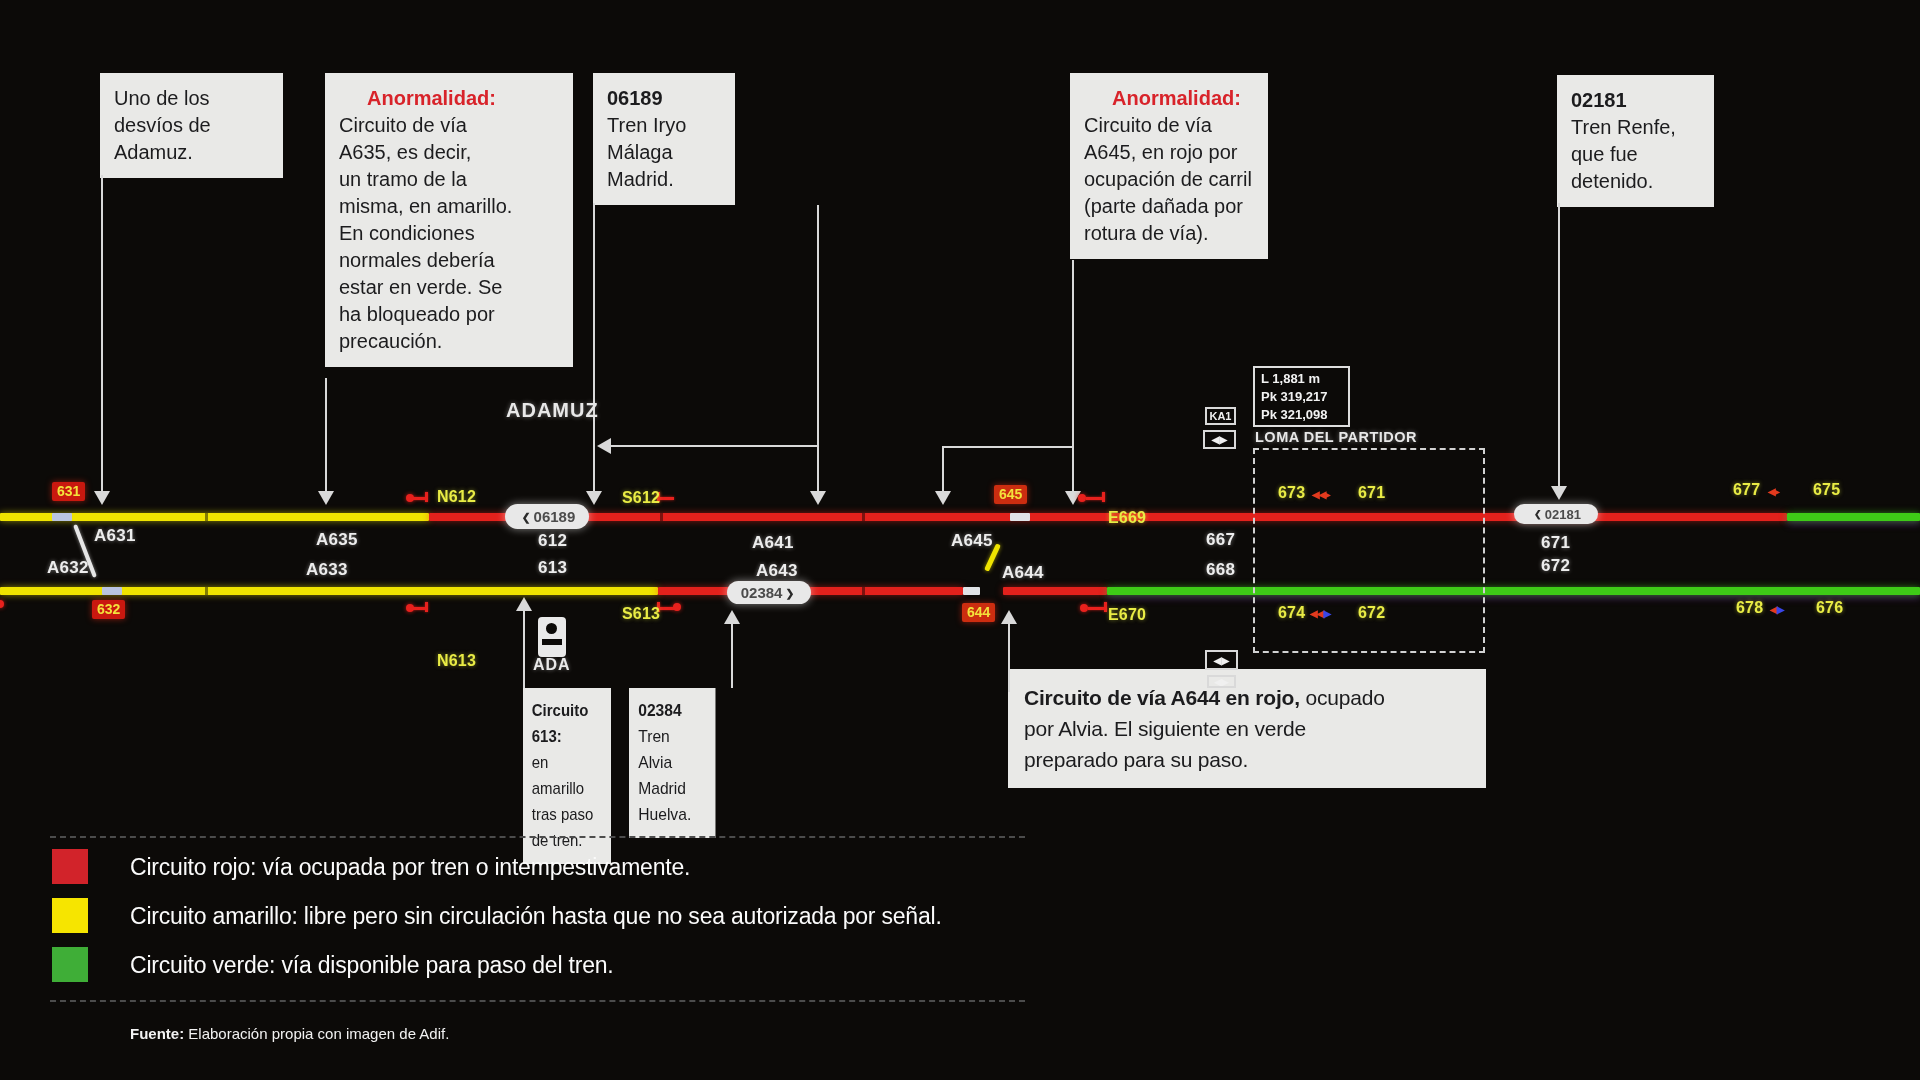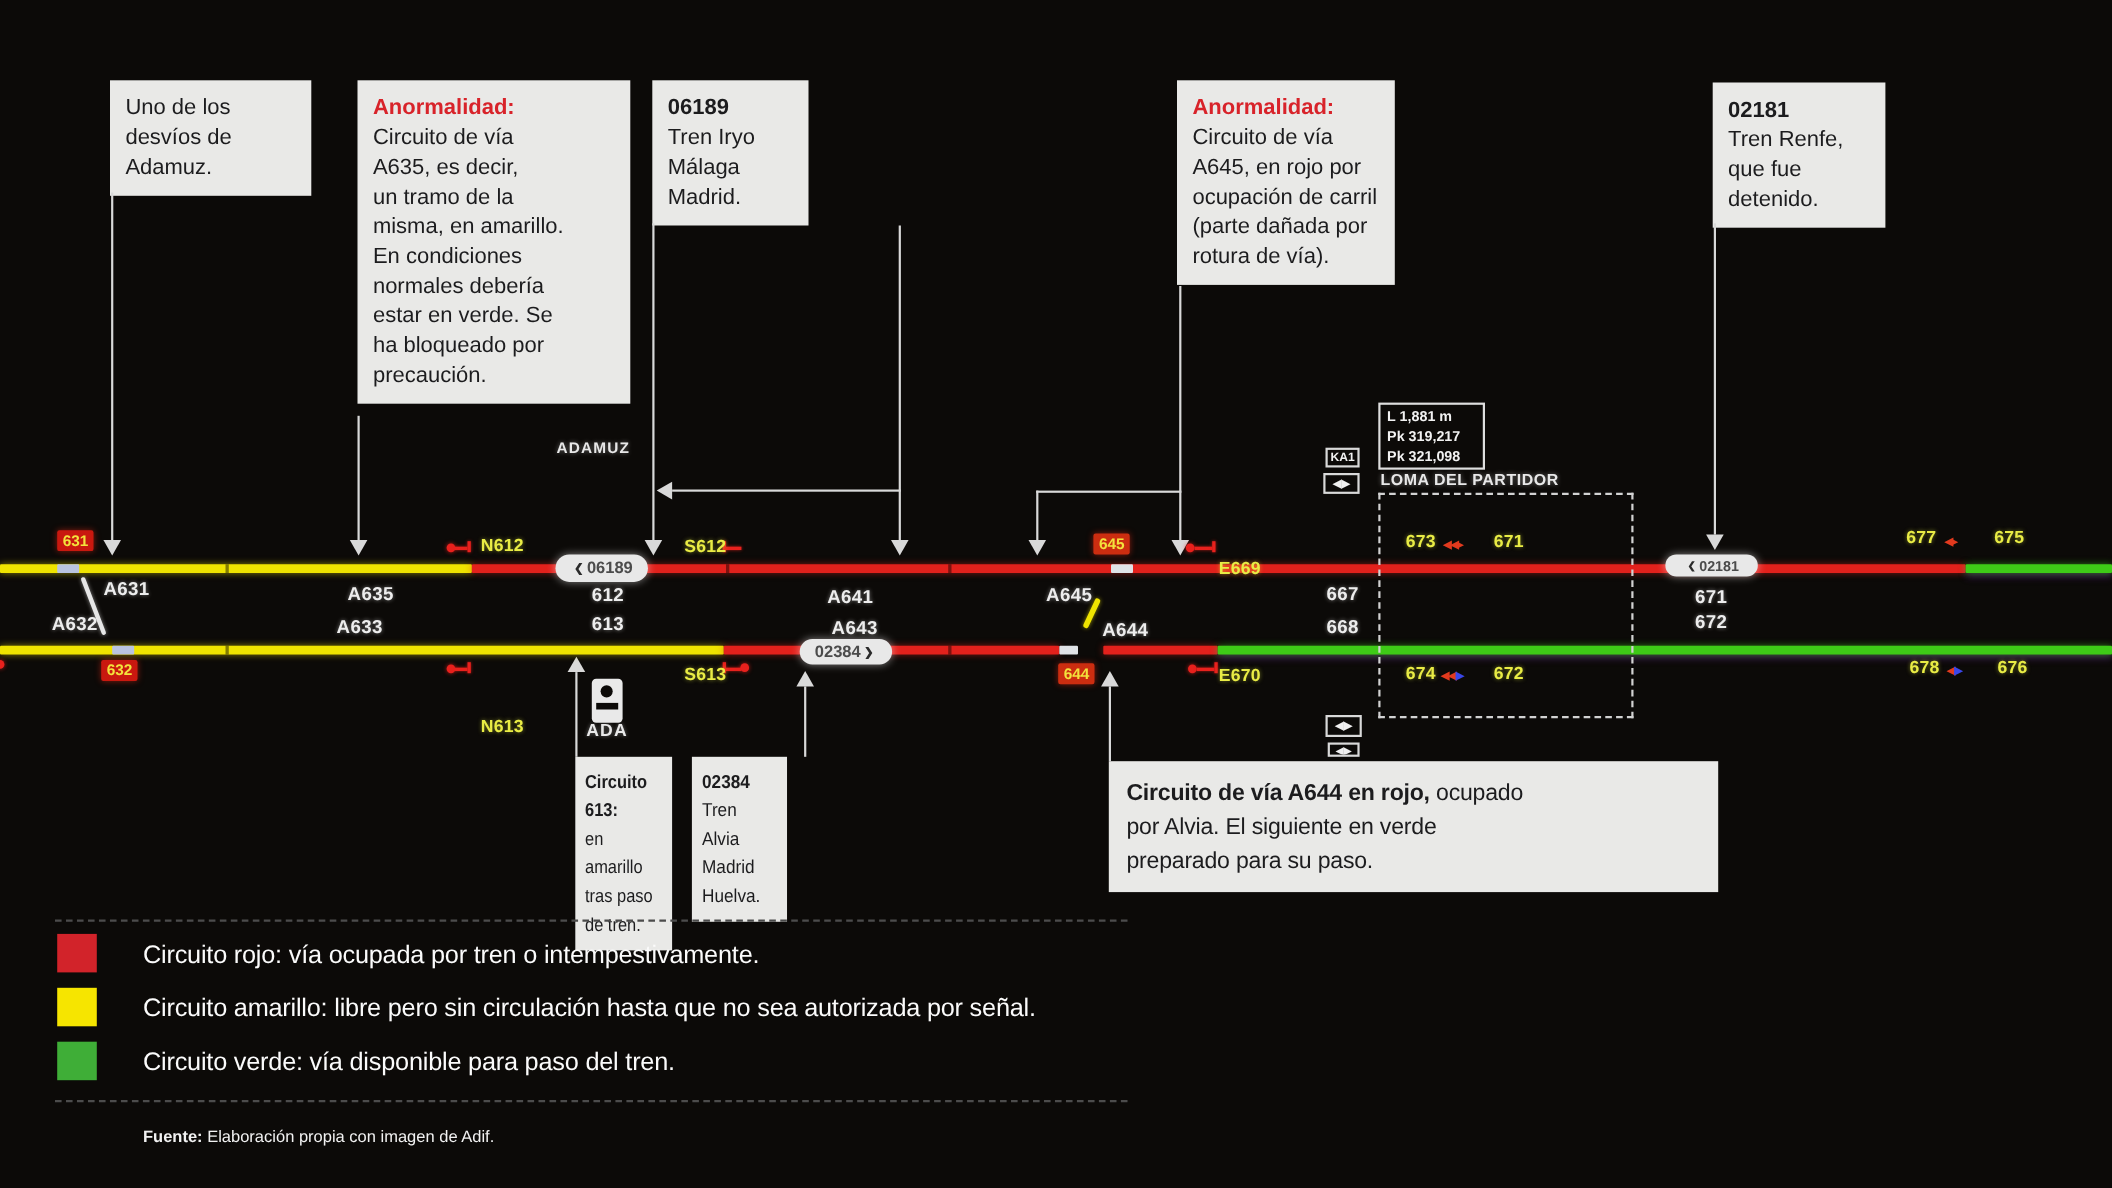--- a/index.html
+++ b/index.html
@@ -2,21 +2,21 @@
 <html><head>
 <meta charset="utf-8">
 <style>
   html,body{margin:0;padding:0;background:#0b0a08;}
   .stage{position:relative;width:1920px;height:1080px;background:#0c0a08;overflow:hidden;
          font-family:"Liberation Sans",sans-serif;}
   
   .callout{position:absolute;background:#e9e9e7;color:#1c1c1e;font-size:20px;line-height:27px;
            padding:12px 14px;box-sizing:border-box;}
   .callout .hd{font-weight:bold;}
-  .callout .hd.red{color:#d8232a;}
+  .callout .hd.red{color:#d8232a;margin-left:28px;}
   .callout-sm{font-size:17px;line-height:26px;padding:10px 10px;transform-origin:left top;}
   .callout-wide{font-size:21px;line-height:31px;padding:13px 16px;letter-spacing:-0.2px;}
   
   .cline{position:absolute;background:#d9d9d9;}
   .vline{width:2px;}
   .hline{height:2px;}
   .ah{position:absolute;width:0;height:0;}
   .ah-down{border-left:8px solid transparent;border-right:8px solid transparent;border-top:14px solid #d9d9d9;}
   .ah-up{border-left:8px solid transparent;border-right:8px solid transparent;border-bottom:14px solid #d9d9d9;}
   .ah-left{border-top:8px solid transparent;border-bottom:8px solid transparent;border-right:14px solid #d9d9d9;}
@@ -28,21 +28,21 @@
   .seg.white{background:#dfe2e6;box-shadow:none;height:8px;}
   .seg.blue{background:#b9c4e0;box-shadow:none;height:8px;}
   .tick{position:absolute;width:3px;height:8px;background:rgba(0,0,0,.45);}
   
   .wlab{position:absolute;color:#ededed;font-weight:bold;font-size:17px;letter-spacing:.3px;
         text-shadow:0 0 4px rgba(255,255,255,.45);}
   .ylab{position:absolute;color:#e9ec45;font-weight:bold;font-size:16px;letter-spacing:.2px;
         text-shadow:0 0 4px rgba(230,240,60,.5);}
   .rbox{position:absolute;background:#c9180f;color:#f3e23c;font-weight:bold;font-size:14px;
         padding:1px 5px 2px;border-radius:2px;box-shadow:0 0 6px rgba(220,40,20,.6);}
-  .station{position:absolute;color:#e8e8e8;font-weight:bold;font-size:14px;letter-spacing:1px;
+  .station{position:absolute;color:#e8e8e8;font-weight:bold;font-size:20px;letter-spacing:1px;
         text-shadow:0 0 5px rgba(255,255,255,.4);}
   .pill{position:absolute;background:#e8e8e8;color:#4b4b4b;font-weight:bold;text-align:center;
         box-shadow:0 0 8px rgba(255,255,255,.5);display:flex;align-items:center;justify-content:center;}
   .pill .chv{color:#2a2a2a;font-size:.7em;margin:0 3px;}
   .sigc{position:absolute;width:8px;height:8px;border-radius:50%;background:#e8211d;box-shadow:0 0 4px rgba(230,30,25,.8);}
   .sigb{position:absolute;height:3px;background:#e8211d;box-shadow:0 0 3px rgba(230,30,25,.8);}
   .sigt{position:absolute;width:3px;height:10px;background:#e8211d;box-shadow:0 0 3px rgba(230,30,25,.8);}
   .wbox{position:absolute;border:2px solid #d9d9d9;color:#f0f0f0;font-weight:bold;
         display:flex;align-items:center;justify-content:center;box-sizing:border-box;}
   .dash-rect{position:absolute;border:2px dashed #d2d2d2;box-sizing:border-box;}
@@ -123,21 +123,21 @@
     <div>de tren.</div>
   </div>
 
   <div class="callout callout-sm" style="left:629px;top:688px;width:94px;transform:scaleX(.92);">
     <div class="hd">02384</div>
     <div>Tren Alvia</div>
     <div>Madrid</div>
     <div>Huelva.</div>
   </div>
 
-  <div class="callout callout-wide" style="left:1008px;top:692px;width:554px;">
+  <div class="callout callout-wide" style="left:1008px;top:669px;width:478px;">
     <div><b>Circuito de vía A644 en rojo,</b><span> ocupado</span></div>
     <div>por Alvia. El siguiente en verde</div>
     <div>preparado para su paso.</div>
   </div>
 
   <div class="cline vline" style="left:101px;top:175px;height:316px;"></div>
   <div class="ah ah-down" style="left:94px;top:491px;"></div>
 
   <div class="cline vline" style="left:325px;top:378px;height:113px;"></div>
   <div class="ah ah-down" style="left:318px;top:491px;"></div>

